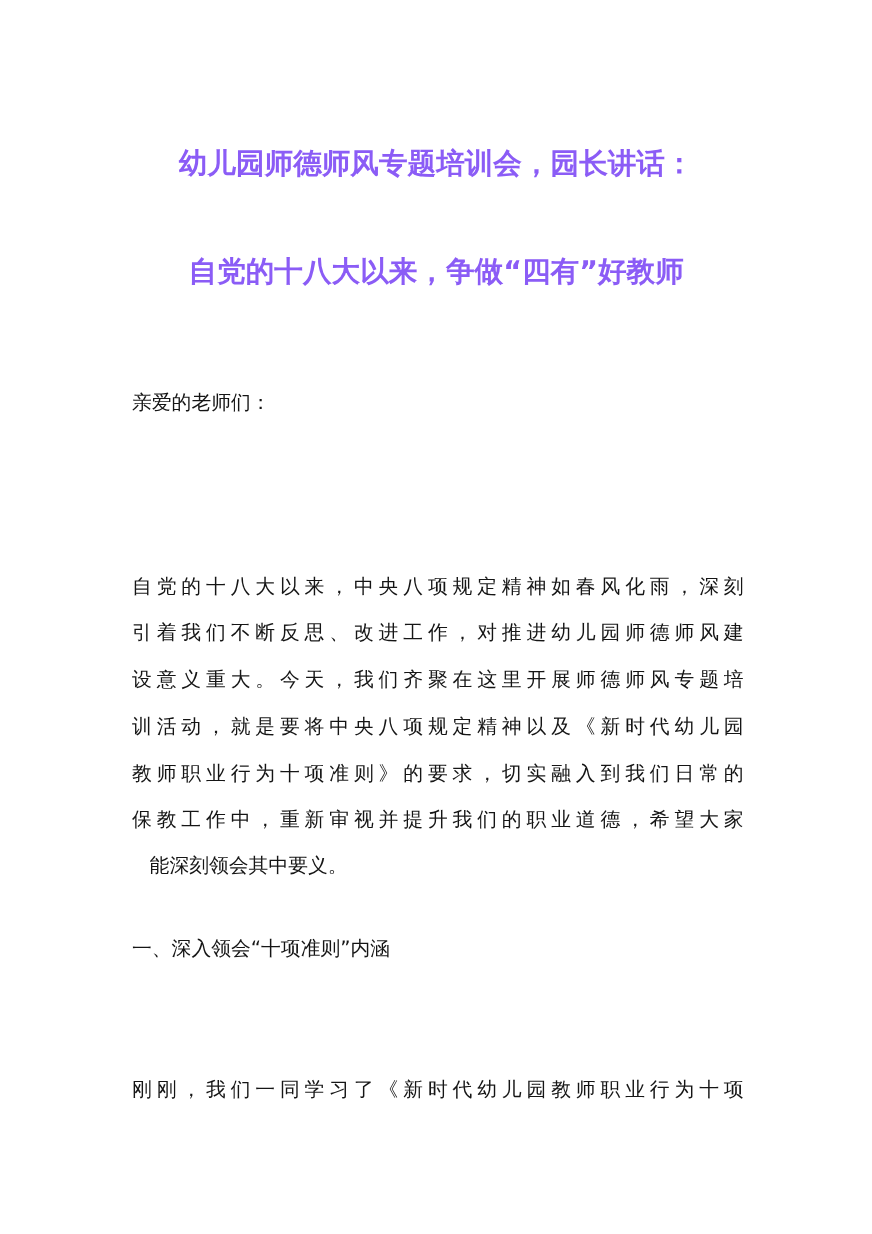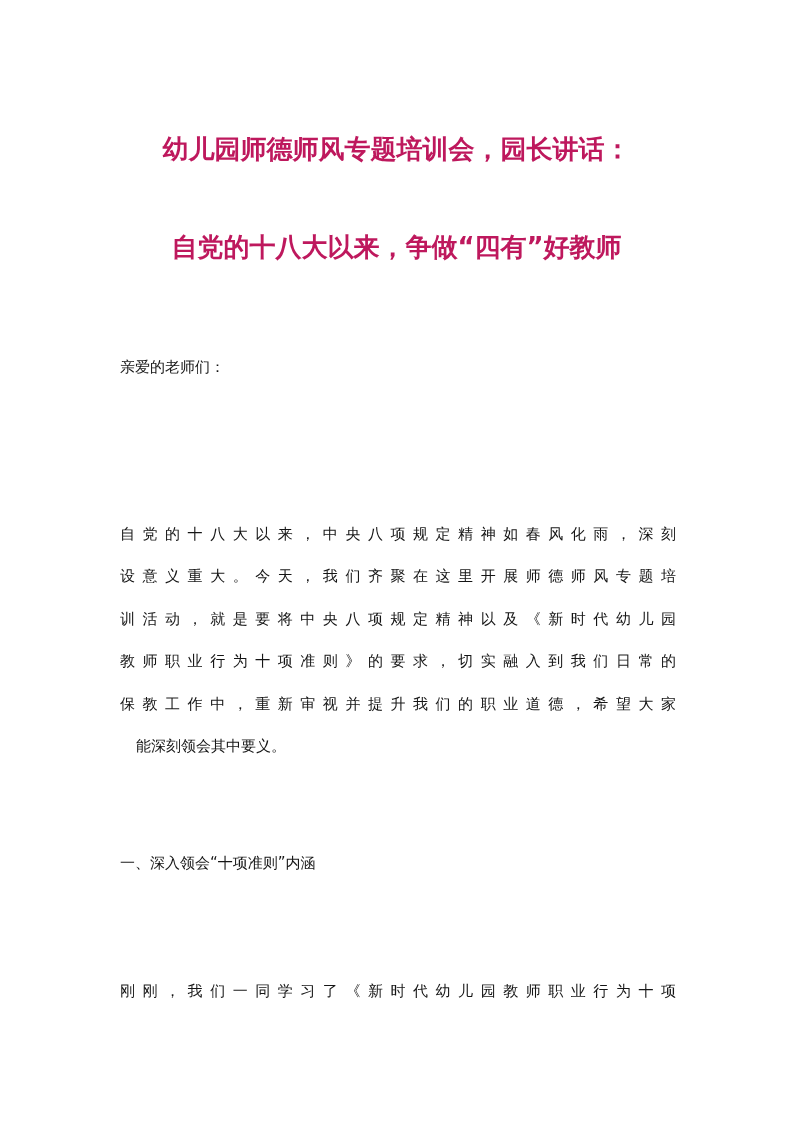--- a/index.html
+++ b/index.html
@@ -26,29 +26,29 @@
     .title {
       position: absolute;
       left: 0;
       width: 793px;
       text-align: center;
       font-weight: bold;
       font-size: 26px;
       line-height: 34px;
       letter-spacing: 0px;
       white-space: nowrap;
-      color: #be185d;
+      color: #8b5cf6;
     }
     .title.l1 { top: 132px; }
     .title.l2 { top: 230px; }
     .para {
       position: absolute;
       left: 120px;
       width: 556px;
-      font-size: 15px;
+      font-size: 18px;
       line-height: 42.4px;
       color: #151515;
     }
     .line {
       display: block;
       white-space: nowrap;
       height: 42.4px;
       text-align: justify;
       text-align-last: justify;
     }
@@ -71,20 +71,21 @@
 <div class="page">
 
   <div class="title l1">幼儿园师德师风专题培训会，园长讲话：</div>
   <div class="title l2">自党的十八大以来，争做“四有”好教师</div>
 
   <div class="para single" id="salutation">亲爱的老师们：</div>
 
 
   <div class="para" id="intro">
     <span class="line">自党的十八大以来，中央八项规定精神如春风化雨，深刻</span>
+    <span class="line">引着我们不断反思、改进工作，对推进幼儿园师德师风建</span>
     <span class="line">设意义重大。今天，我们齐聚在这里开展师德师风专题培</span>
     <span class="line">训活动，就是要将中央八项规定精神以及《新时代幼儿园</span>
     <span class="line">教师职业行为十项准则》的要求，切实融入到我们日常的</span>
     <span class="line">保教工作中，重新审视并提升我们的职业道德，希望大家</span>
     <span class="line last">能深刻领会其中要义。</span>
   </div>
 
   <div class="para single" id="section1-heading">一、深入领会“十项准则”内涵</div>
 
   <div class="para" id="section1-body">

